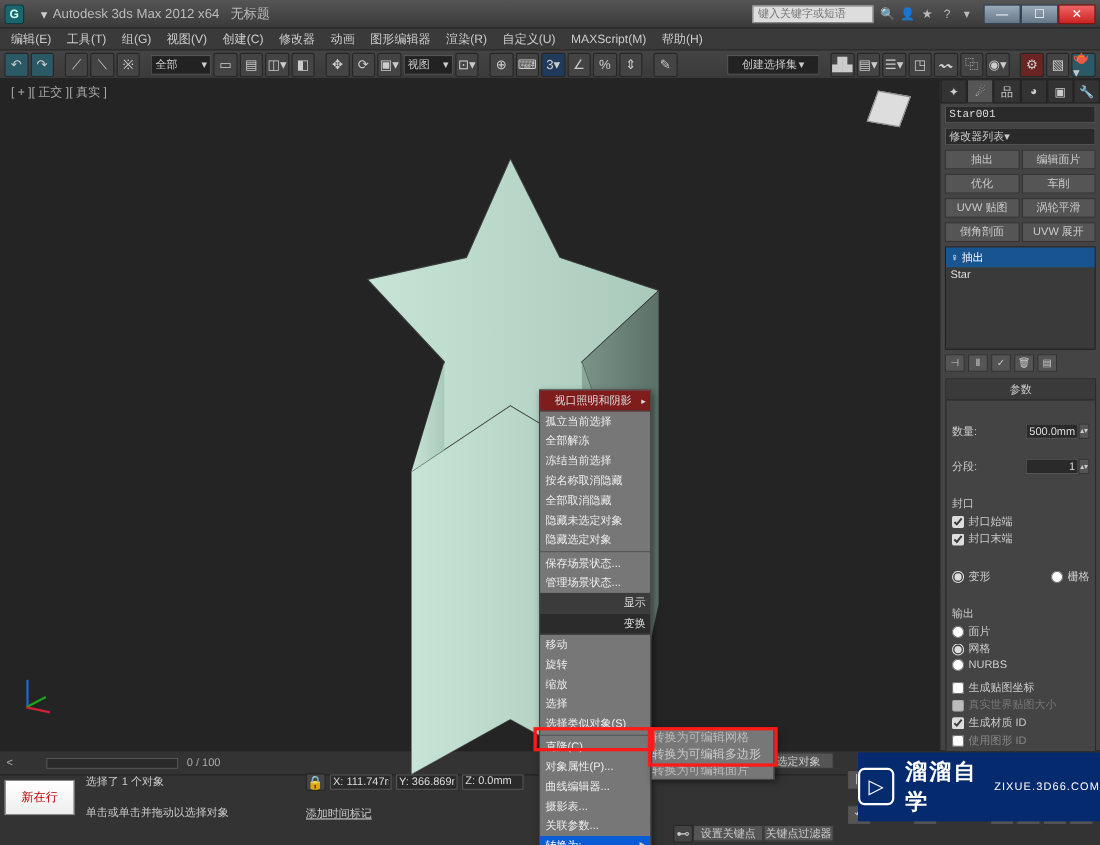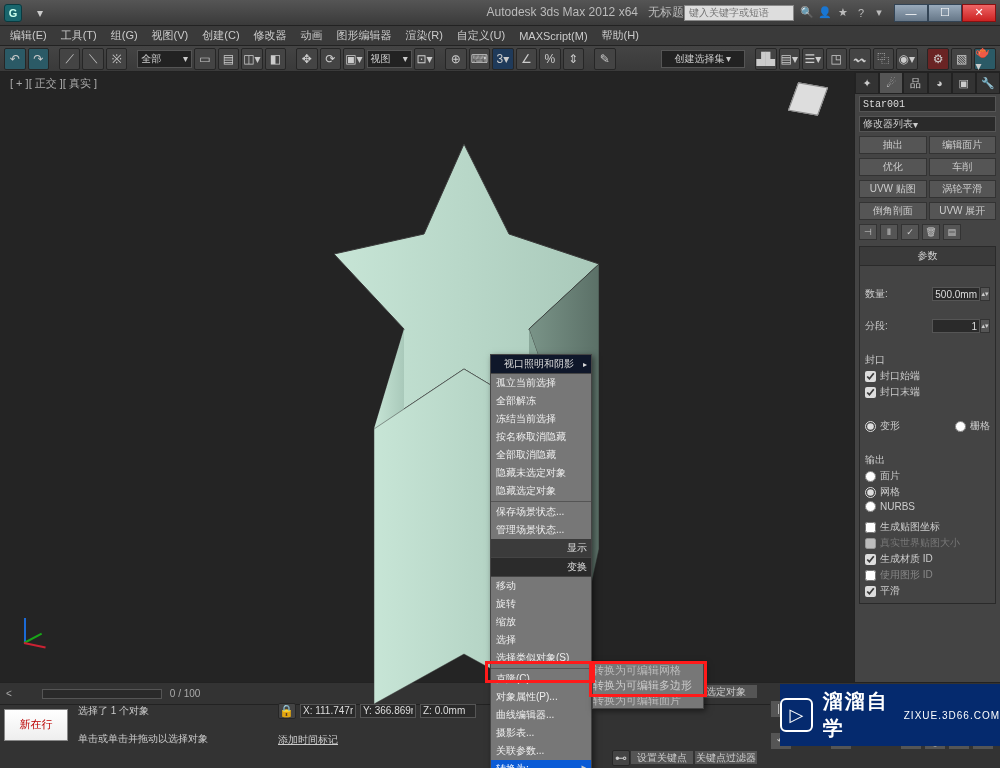--- a/index.html
+++ b/index.html
@@ -1,21 +1,21 @@
 <!DOCTYPE html>
 <html><head>
 <meta charset="utf-8">
 <style>
   * { box-sizing: border-box; margin: 0; padding: 0; font-family: "Microsoft YaHei", Tahoma, sans-serif; }
   body { background: #333; width: 1000px; height: 768px; overflow: hidden; color: #ccc; font-size: 11px; position: relative; }
 
   
   .titlebar { height: 26px; background: linear-gradient(#555,#3a3a3a); display: flex; align-items: center; padding: 0 4px; border-bottom:1px solid #222; }
   .app-logo { width: 18px; height: 18px; background:#1a666d; border-radius:3px; color:#cfe; display:flex; align-items:center; justify-content:center; font-size:11px; font-weight:bold; border:1px solid #0a3a40;}
-  .title-text { flex:1; text-align:right; color:#bbb; font-size:12px; }
+  .title-text { flex:1; text-align:left; color:#bbb; font-size:12px; }
   .search-title { width:110px; height:16px; background:#ddd; border:1px solid #888; font-size:10px; color:#666; padding:0 4px; }
   .title-icons { display:flex; gap:4px; margin-left:6px;}
   .title-icons span{ width:14px; height:14px; display:inline-flex; align-items:center; justify-content:center; font-size:11px; color:#bbb;}
   .winbtns { display:flex; margin-left:8px;}
   .winbtn { width:34px; height:18px; background:linear-gradient(#9ab,#678); border:1px solid #345; display:flex; align-items:center; justify-content:center; color:#fff; font-size:11px;}
   .winbtn.close{ background:linear-gradient(#e66,#c22); border-color:#811;}
 
   
   .menubar { height:20px; background:#3a3a3a; display:flex; align-items:center; padding:0 4px; gap:2px; border-bottom:1px solid #222; }
   .menuitem { padding:1px 6px; color:#ccc; font-size:11px; }
@@ -40,21 +40,21 @@
   .axis-gizmo .z{ position:absolute; left:10px; top:-6px; width:2px; height:24px; background:#1b6ad6;}
   .axis-gizmo .y{ position:absolute; left:10px; top:18px; width:20px; height:2px; background:#19a519; transform:rotate(-28deg); transform-origin:left;}
   .axis-gizmo .x{ position:absolute; left:10px; top:18px; width:22px; height:2px; background:#c23; transform:rotate(12deg); transform-origin:left;}
 
   
   .star3d{ position:absolute; left:304px; top:72px; width:310px; height:590px; }
   .star3d svg{ width:100%; height:100%; }
 
   
   .quad { position:absolute; left:490px; top:282px; width:102px; background:#777; border:1px solid #444; box-shadow:2px 2px 6px rgba(0,0,0,.5); }
-  .quad .qhead{ background:#0f172a; padding:2px 4px; font-size:10px; color:#ddd; border-bottom:1px solid #444; display:flex; justify-content:space-between;align-items:center;}
+  .quad .qhead{ background:#7f1d1d; padding:2px 4px; font-size:10px; color:#ddd; border-bottom:1px solid #444; display:flex; justify-content:space-between;align-items:center;}
   .quad .qhead2{ background:#3b3b3b; padding:2px 4px; font-size:10px; color:#ddd; border-bottom:1px solid #444; text-align:right;}
   .quad .qitem{ padding:2px 5px; font-size:10px; color:#eee; white-space:nowrap; }
   .quad .sep{ height:1px; background:#555; margin:1px 0;}
   .quad .qitem.sub::after{ content:"▸"; float:right; font-size:9px; color:#ccc;}
   .quad .qitem.hl{ background:#0a5bd6; color:#fff; }
   .redframe{ position:absolute; border:3px solid #ff1a1a; pointer-events:none;}
 
   .submenu{ position:absolute; left:592px; top:590px; width:112px; background:#777; border:1px solid #444; box-shadow:2px 2px 6px rgba(0,0,0,.5);}
   .submenu .qitem.dim{ color:#bbb; }
 
@@ -294,20 +294,24 @@
         <div class="pbtn">车削</div>
       </div>
     <div class="btnrow">
         <div class="pbtn">UVW 贴图</div>
         <div class="pbtn">涡轮平滑</div>
       </div>
     <div class="btnrow">
         <div class="pbtn">倒角剖面</div>
         <div class="pbtn">UVW 展开</div>
       </div>
+    <div class="stack">
+      <div class="sitem sel"><span style="color:#fff">♀ </span><span>抽出</span></div>
+      <div class="sitem">Star</div>
+    </div>
     <div class="stackbtns">
       <div class="sbtn">⊣</div>
       <div class="sbtn">Ⅱ</div>
       <div class="sbtn">✓</div>
       <div class="sbtn">🗑</div>
       <div class="sbtn">▤</div>
     </div>
 
     <div style="flex:1; overflow:auto;">
     <div class="rollout">

